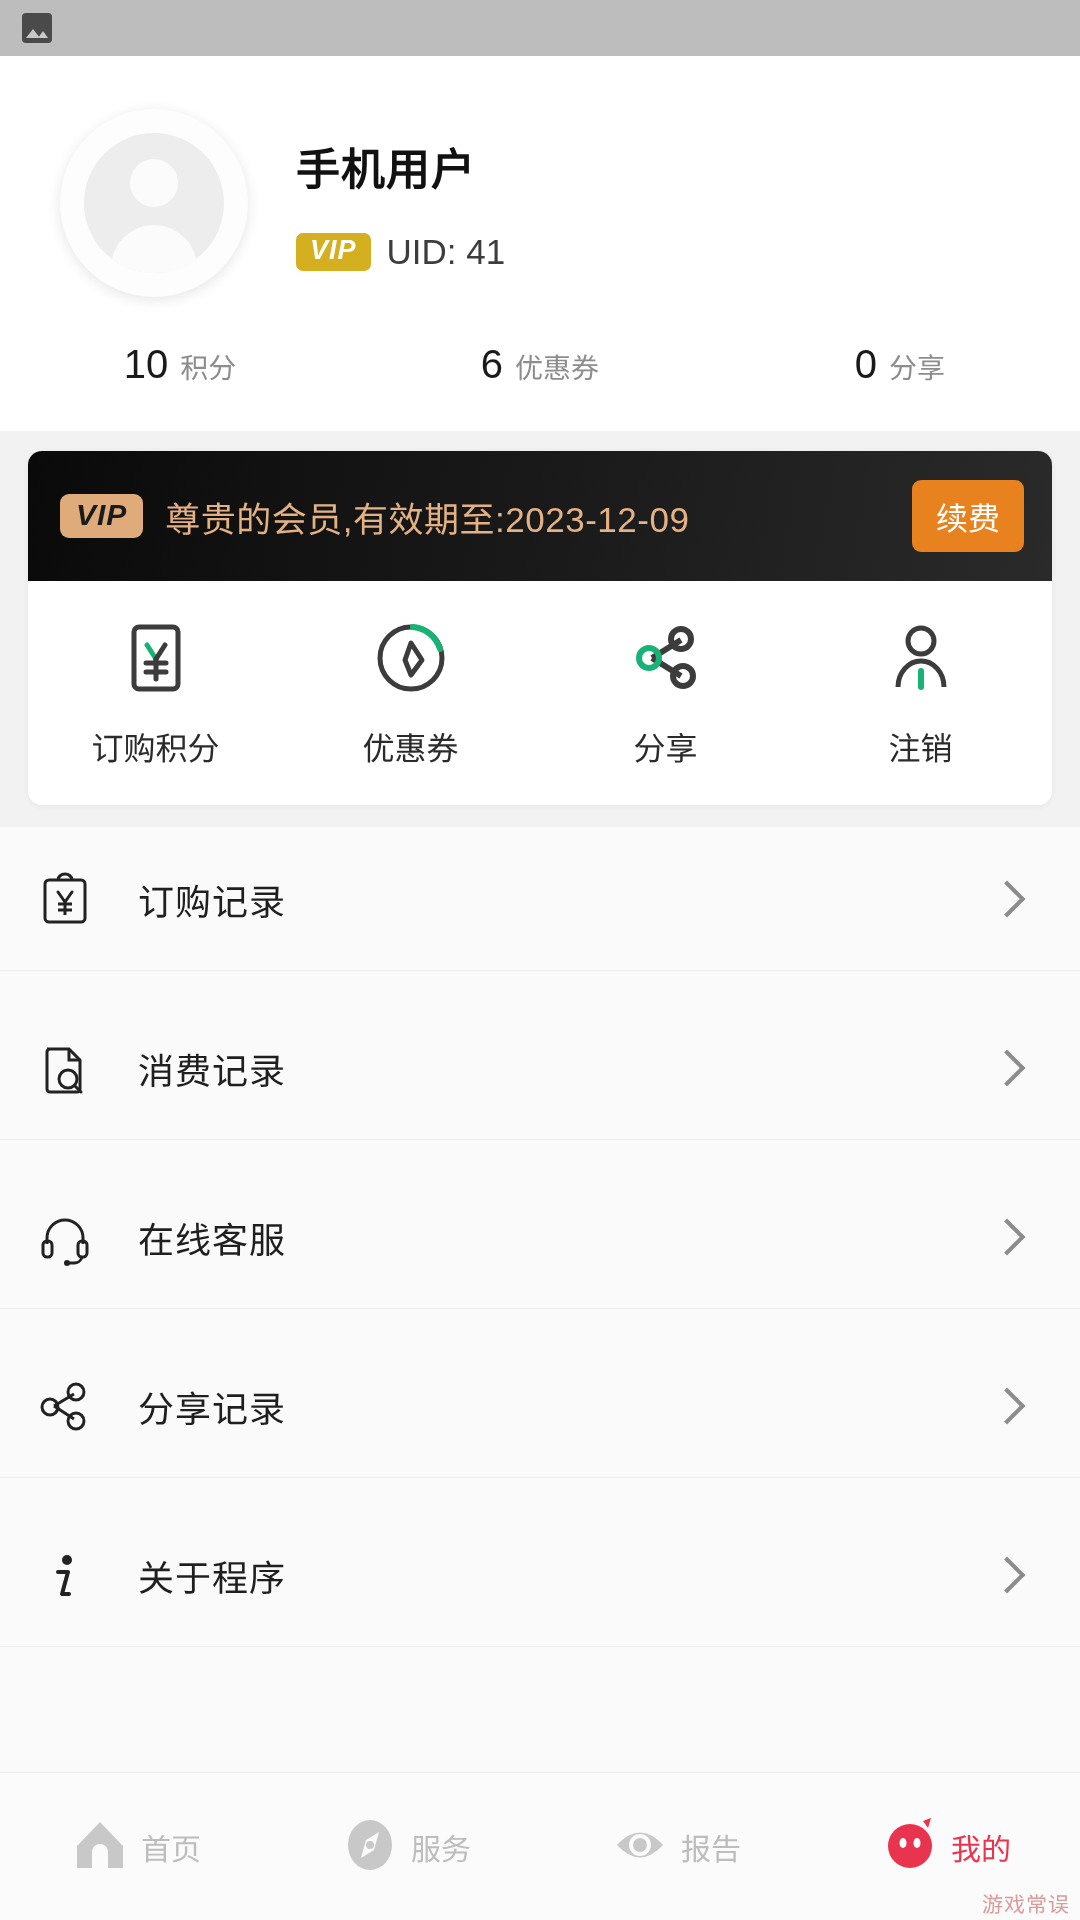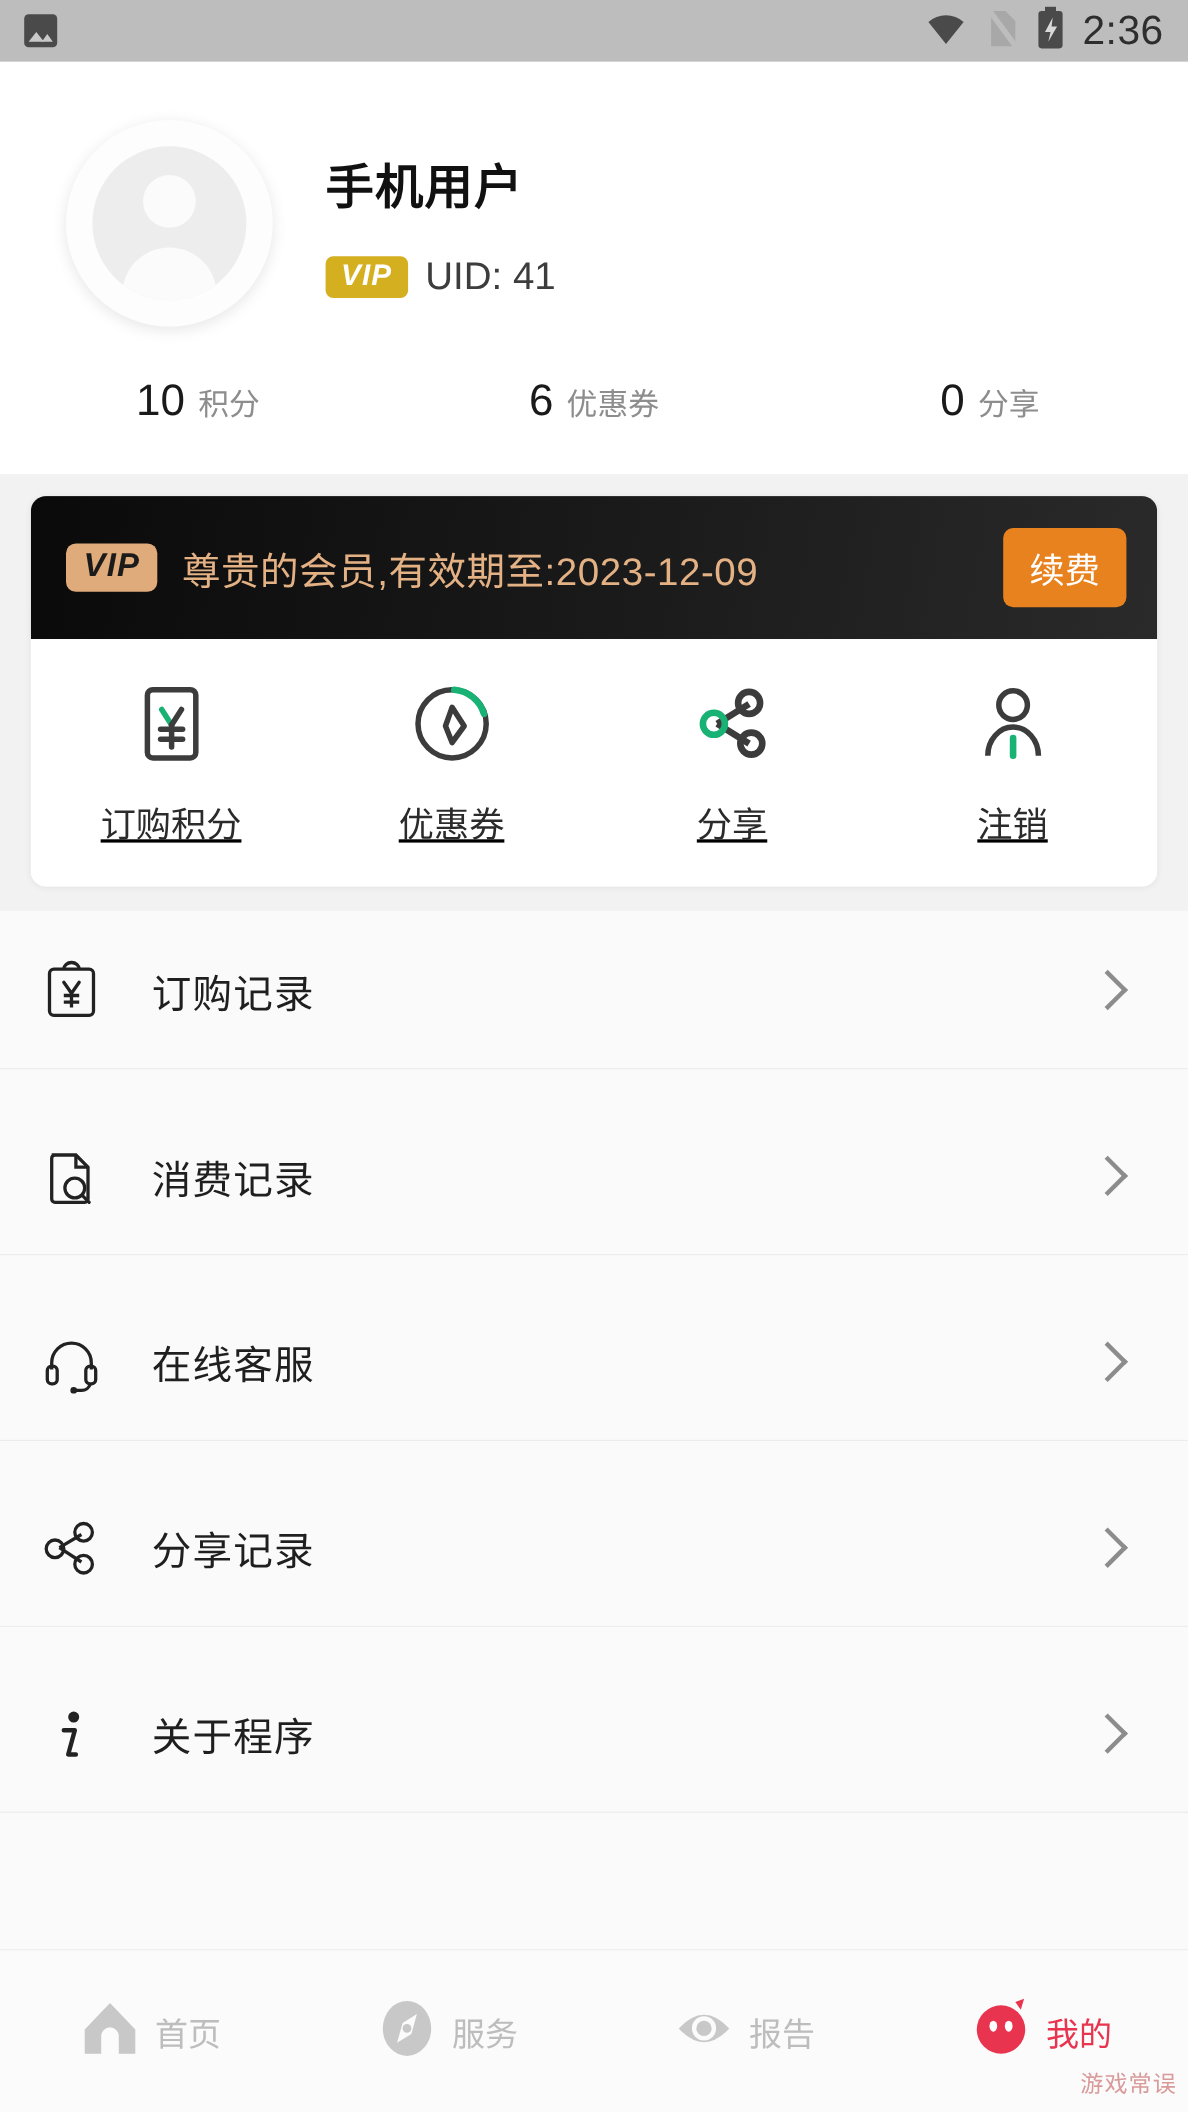--- a/index.html
+++ b/index.html
@@ -213,21 +213,20 @@
     border-radius: 9px;
     border: none;
     flex: 0 0 auto;
     cursor: pointer;
     font-family: "Liberation Sans", sans-serif;
   }
   .quick-row {
     display: flex;
     background: #ffffff;
     padding: 38px 4px 36px 0;
-    text-decoration: underline;
   }
   .quick-item {
     flex: 1;
     display: flex;
     flex-direction: column;
     align-items: center;
     gap: 22px;
     cursor: pointer;
   }
   .quick-label {
@@ -296,56 +295,35 @@
     cursor: pointer;
   }
   .tab-label {
     font-size: 30px;
     color: #bdbdbd;
   }
   .tab-item.active .tab-label { color: #e8344e; }
   .watermark {
     position: absolute;
     right: 10px;
-    bottom: 12px;
+    bottom: 2px;
     font-size: 21px;
     color: #d99a9a;
     letter-spacing: 1px;
     text-align: center;
   }
 </style>
 </head>
 <body>
 
 <div id="screen">
 
   <div class="status-bar">
     <div class="sb-left">
       <span class="photo-icon"></span>
-    </div>
-    <div class="sb-right">
-      <span>
-        <svg width="40" height="32" viewBox="0 0 40 32">
-          <path d="M4 10 A24 24 0 0 1 36 10 L20 30 Z" fill="#4a4a4a"></path>
-        </svg>
-      </span>
-      <span>
-        <svg width="30" height="38" viewBox="0 0 30 38">
-          <path d="M5 3 h13 l9 9 v23 h-22 z" fill="#a8a8a8"></path>
-          <line x1="3" y1="2" x2="28" y2="36" stroke="#bdbdbd" stroke-width="5"></line>
-        </svg>
-      </span>
-      <span>
-        <svg width="26" height="40" viewBox="0 0 26 40">
-          <rect x="8" y="0" width="10" height="4" fill="#4a4a4a"></rect>
-          <rect x="2" y="4" width="22" height="34" rx="3" fill="#4a4a4a"></rect>
-          <path d="M15 10 L8 23 h5 l-2 9 8-14 h-5 z" fill="#d8d8d8"></path>
-        </svg>
-      </span>
-      <span class="sb-clock">2:36</span>
     </div>
   </div>
 
   <div class="profile-card">
     <div class="profile-top">
       <div class="avatar">
         <div class="avatar-inner"></div>
       </div>
       <div class="profile-info">
         <div class="user-name">手机用户</div>

